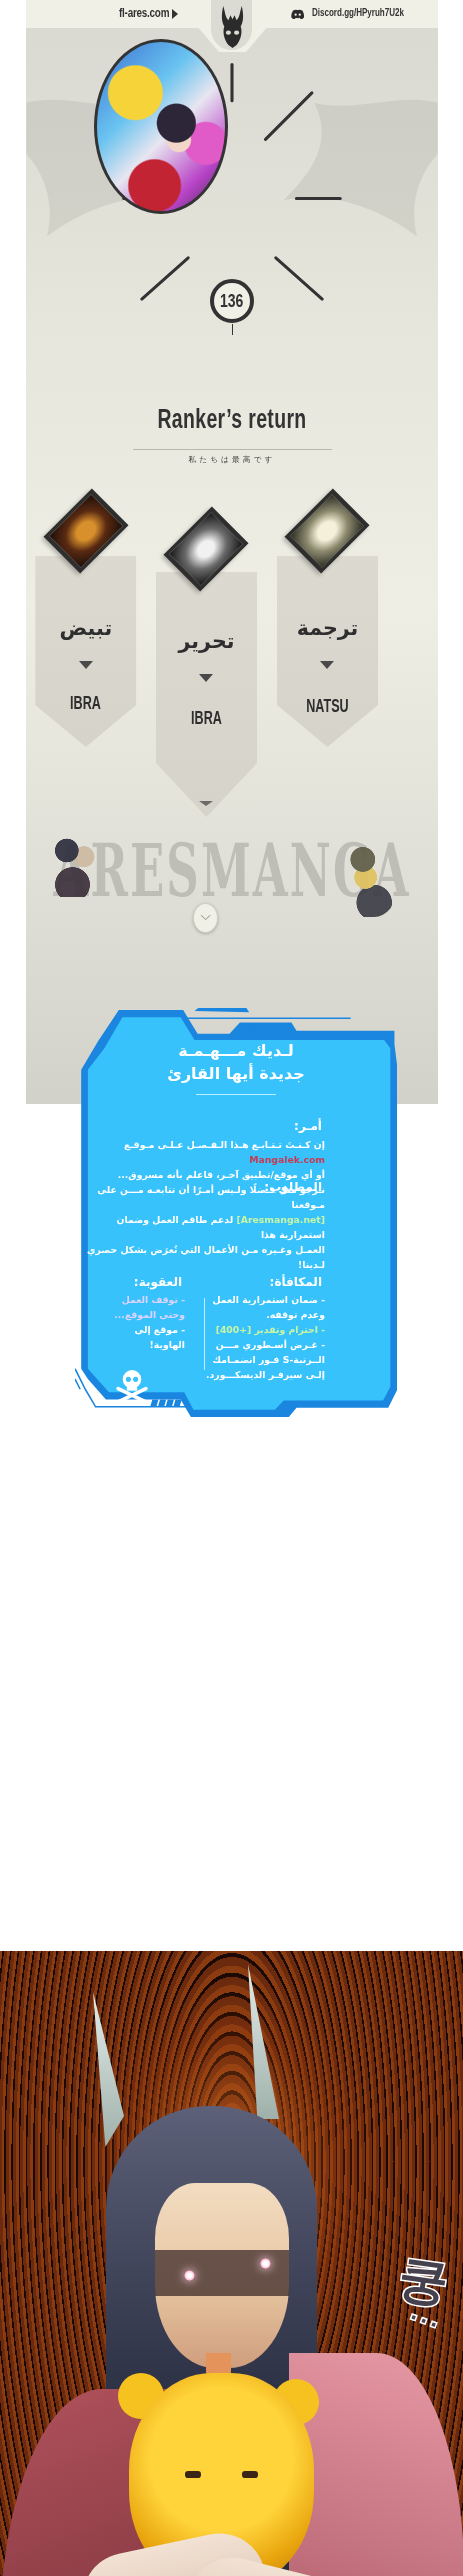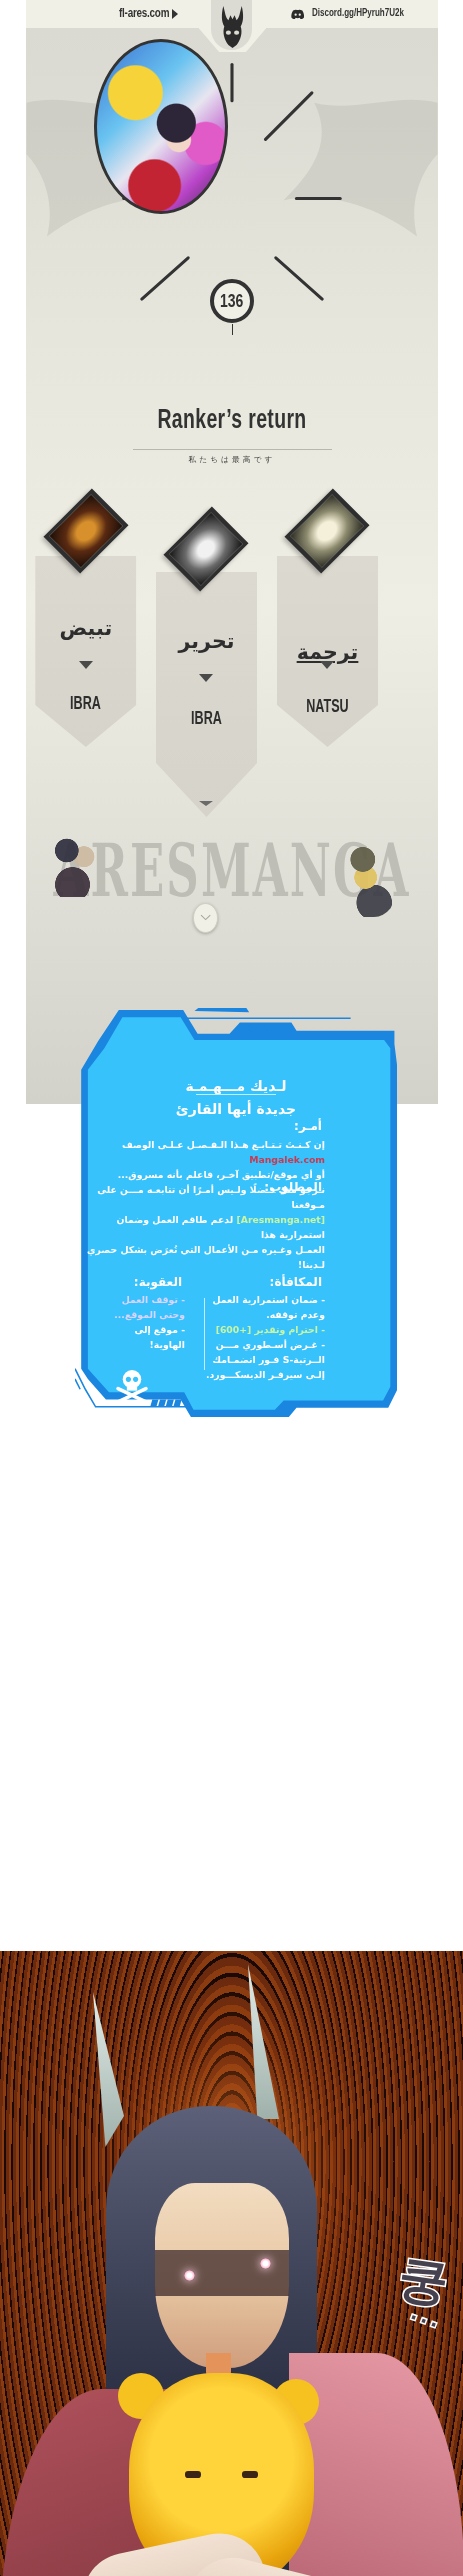--- a/index.html
+++ b/index.html
@@ -142,21 +142,21 @@
   }
 
   
   .notice {
     position: absolute; left: 75px; top: 1008px; width: 322px; height: 440px;
   }
   .notice-bg { position: absolute; left: 0; top: 0; width: 322px; height: 440px; }
   .notice-text { position: absolute; left: 0; top: 0; width: 322px; height: 440px; direction: rtl; color: #ffffff; }
   .notice-title {
     position: absolute; left: 0; width: 322px; top: 31px; text-align: center;
-    font-weight: bold; font-size: 14px; line-height: 23px; letter-spacing: 0.5px; margin-top: 36px;
+    font-weight: bold; font-size: 16px; line-height: 23px; letter-spacing: 0.5px;
   }
   .notice-rule { position: absolute; left: 121px; top: 86px; width: 80px; height: 1px; background: #bfeeff; }
   .sec-head { position: absolute; right: 75px; font-weight: bold; font-size: 12px; }
   .sec-body { position: absolute; right: 72px; font-weight: bold; font-size: 9.3px; line-height: 15px; text-align: right; }
   .hl-red { color: #c73a52; }
   .hl-green { color: #c6f5a5; }
   .hl-violet { color: #dcd3ff; }
   .col-divider { position: absolute; left: 129px; top: 1298px; width: 0.5px; height: 72px; background: rgba(255,255,255,0.7); }
   .skull-icon { position: absolute; left: 27px; top: 1368px; width: 36px; height: 36px; }
 
@@ -263,21 +263,21 @@
 
   <div class="role-label" style="left:9.3px;top:616px;">تبيض</div>
   <div class="role-arrow" style="left:53px;top:661px;"></div>
   <div class="role-name" style="left:9.3px;top:693px;">IBRA</div>
 
   <div class="role-label" style="left:130px;top:629px;">تحرير</div>
   <div class="role-arrow" style="left:173px;top:674px;"></div>
   <div class="role-name" style="left:130px;top:708px;">IBRA</div>
   <div class="mid-arrow-bottom" style="left:173px;"></div>
 
-  <div class="role-label" style="left:251px;top:640px;text-decoration:underline;">ترجمة</div>
+  <div class="role-label" style="left:251px;top:616px;">ترجمة</div>
   <div class="role-arrow" style="left:294px;top:661px;"></div>
   <div class="role-name" style="left:251px;top:696px;">NATSU</div>
 
   <div class="brand-watermark">ARESMANGA</div>
   <div class="chibi-left" style="left:18px;"></div>
   <div class="chibi-right" style="left:314px;"></div>
 
   <div class="scroll-down-button" style="left:167px;">
     <svg width="11.3" height="7.2" viewBox="0 0 22 14">
       <polyline points="2,2 11,11 20,2" fill="none" stroke="#a8a89e" stroke-width="2"></polyline>
@@ -310,37 +310,37 @@
 
   <div class="notice-text">
     <div class="notice-title">
       <div>لـديك مـــهـمـة</div>
       <div>جديدة أيها القارئ</div>
     </div>
     <div class="notice-rule"></div>
 
     <div class="sec-head" style="top:111px;">أمـر:</div>
     <div class="sec-body" style="top:129px; width:227px;">
-      <span>إن كـنـتَ تـتـابـع هـذا الـفـصـل عـلـى الوصف</span>
+      <span>إن كـنـتَ تـتـابـع هـذا الـفـصـل عـلـى مـوقـع</span>
       <span class="hl-red">Mangalek.com</span><br>
       <span>أو أي موقع/تطبيق آخـر، فاعلم بأنه مسروق...</span>
     </div>
 
     <div class="sec-head" style="top:172px;">المطلوب:</div>
     <div class="sec-body" style="top:174px; width:242px;">
       <span>نـرجو منك فـضلًا ولـيس أمـرًا أن تتابعـه مـــن على مـوقعنا</span><br>
       <span class="hl-green">[Aresmanga.net]</span>
       <span>لدعم طاقم العمل وضمان استمرارية هذا</span><br>
       <span>العمـل وغـيره مـن الأعمال التي تُعرَض بشكل حصري لـدينا!</span>
     </div>
 
     <div class="sec-head" style="top:267px;">المكافأة:</div>
     <div class="sec-body" style="top:284px; width:134px;">
       <div>- ضمان استمرارية العمل وعدم توقفه.</div>
-      <div class="hl-green">- احترام وتقدير [+600]</div>
+      <div class="hl-green">- احترام وتقدير [+400]</div>
       <div>- غـرض أسـطوري مـــن الــرتبة-S فـور انضمـامك إلـى سيرفـر الديسكـــورد.</div>
     </div>
 
     <div class="sec-head" style="top:267px; right:215px;">العقوبة:</div>
     <div class="sec-body" style="top:284px; right:212px; width:77px;">
       <div class="hl-violet">- توقف العمل وحتى الموقع...</div>
       <div>- موقع إلى الهاوية!</div>
     </div>
   </div>
 </section>

